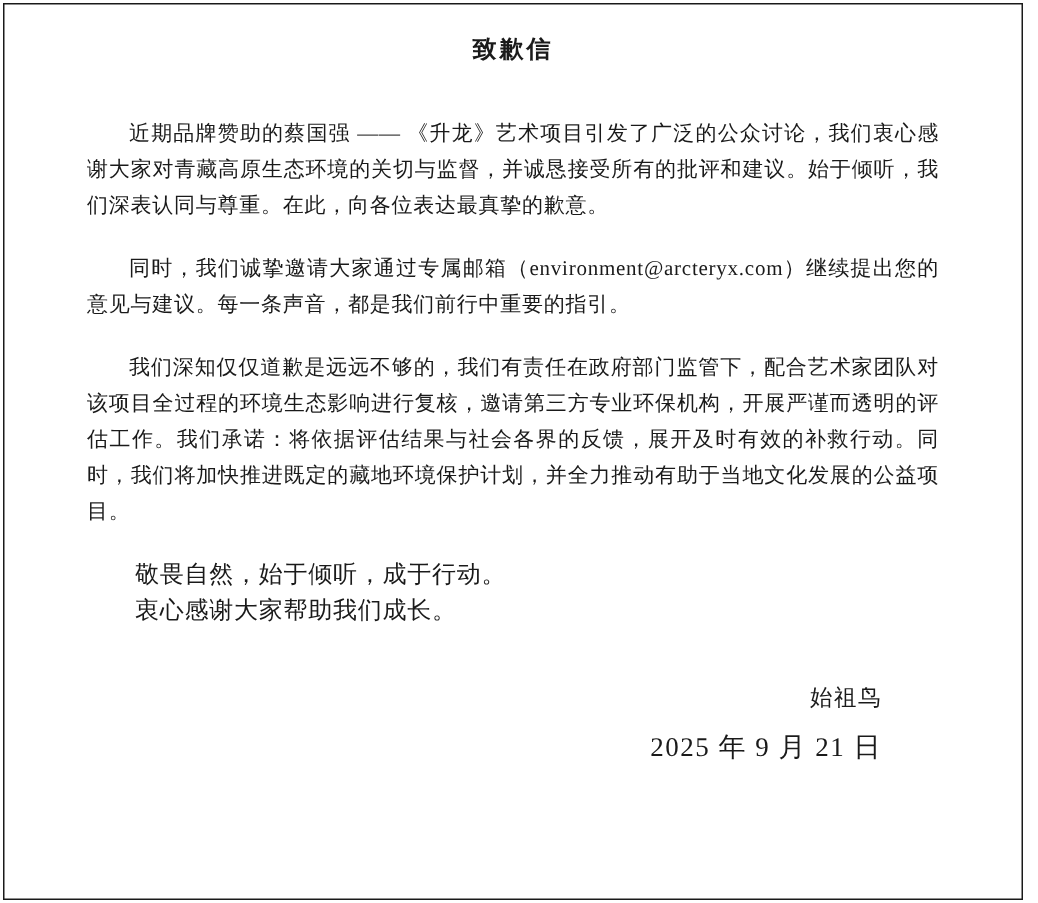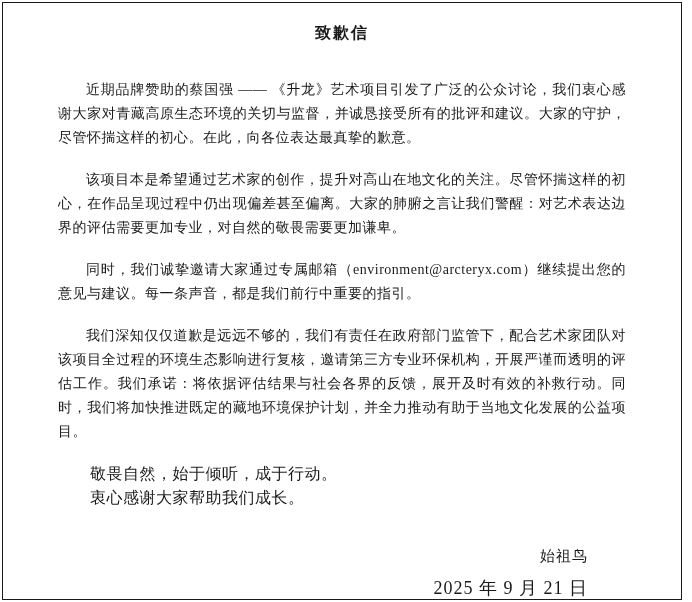--- a/index.html
+++ b/index.html
@@ -68,23 +68,22 @@
   }
 </style>
 </head>
 <body>
 
 <div class="canvas">
   <div class="page">
 
     <h1 class="letter-title">致歉信</h1>
 
-    <p class="para">近期品牌赞助的蔡国强 —— 《升龙》艺术项目引发了广泛的公众讨论，我们衷心感谢大家对青藏高原生态环境的关切与监督，并诚恳接受所有的批评和建议。大家的守护，尽管怀揣这样的初心。在此，向各位表达最真挚的歉意。</p>
+    <p class="para">近期品牌赞助的蔡国强 —— 《升龙》艺术项目引发了广泛的公众讨论，我们衷心感谢大家对青藏高原生态环境的关切与监督，并诚恳接受所有的批评和建议。始于倾听，我们深表认同与尊重。在此，向各位表达最真挚的歉意。</p>
 
-    <p class="para">该项目本是希望通过艺术家的创作，提升对高山在地文化的关注。尽管怀揣这样的初心，在作品呈现过程中仍出现偏差甚至偏离。大家的肺腑之言让我们警醒：对艺术表达边界的评估需要更加专业，对自然的敬畏需要更加谦卑。</p>
 
     <p class="para">同时，我们诚挚邀请大家通过专属邮箱（environment@arcteryx.com）继续提出您的意见与建议。每一条声音，都是我们前行中重要的指引。</p>
 
     <p class="para">我们深知仅仅道歉是远远不够的，我们有责任在政府部门监管下，配合艺术家团队对该项目全过程的环境生态影响进行复核，邀请第三方专业环保机构，开展严谨而透明的评估工作。我们承诺：将依据评估结果与社会各界的反馈，展开及时有效的补救行动。同时，我们将加快推进既定的藏地环境保护计划，并全力推动有助于当地文化发展的公益项目。</p>
 
     <p class="closing-line">敬畏自然，始于倾听，成于行动。</p>
 
     <p class="closing-line">衷心感谢大家帮助我们成长。</p>
 
     <div class="signature-block">

